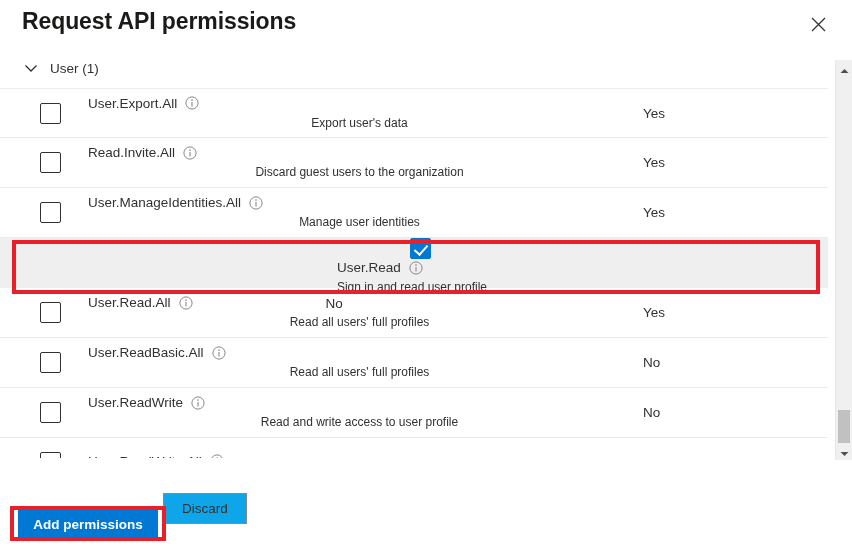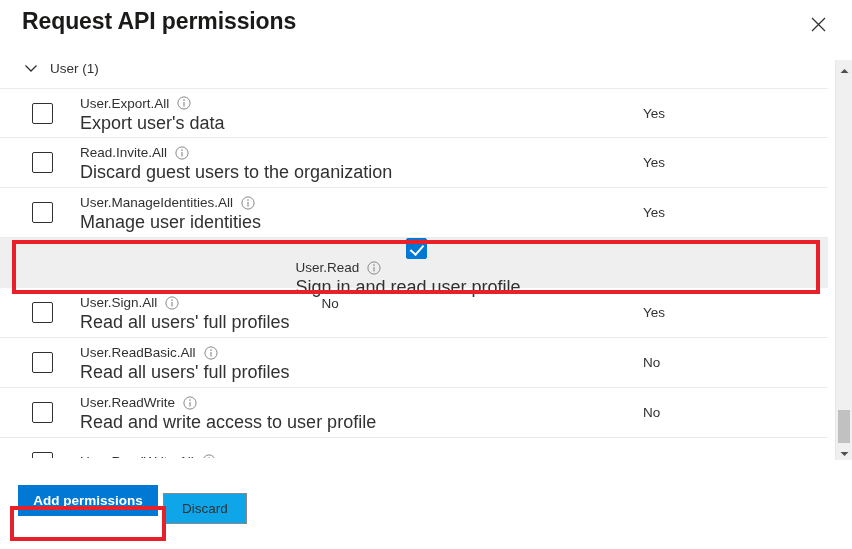--- a/index.html
+++ b/index.html
@@ -89,20 +89,21 @@
     position: relative;
     width: 828px;
   }
   .perm-row {
     position: relative;
     height: 50px;
     border-bottom: 1px solid #edebe9;
     display: flex;
     align-items: center;
     box-sizing: border-box;
+    padding-left: 8px;
   }
   .perm-row:first-child { border-top: 1px solid #edebe9; }
   .perm-row.selected-row {
     background: #efefef;
     border-bottom-color: transparent;
     flex-direction: column;
   }
   .cell-check {
     width: 80px;
     flex: none;
@@ -156,24 +157,25 @@
   }
   .info-icon {
     width: 14px;
     height: 14px;
     margin-left: 8px;
     flex: none;
     display: inline-block;
     cursor: pointer;
   }
   .perm-desc {
-    font-size: 18px;
+    font-size: 12px;
     color: #323130;
     line-height: 17px;
     white-space: nowrap;
+    text-align: center;
   }
   .cell-consent {
     width: 185px;
     flex: none;
     font-size: 13.5px;
     color: #323130;
   }
 
   
   .scrollbar {
@@ -213,21 +215,21 @@
     position: absolute;
     left: 0;
     bottom: 0;
     width: 852px;
     height: 78px;
     background: #ffffff;
   }
   .btn-primary {
     position: absolute;
     left: 18px;
-    top: 14px;
+    top: 38px;
     width: 140px;
     height: 31px;
     background: #0078d4;
     color: #ffffff;
     font-size: 13.5px;
     font-weight: bold;
     font-family: "Liberation Sans", sans-serif;
     border: none;
     cursor: pointer;
     padding: 0;
@@ -359,21 +361,21 @@
           <div class="perm-desc">Sign in and read user profile</div>
         </div>
         <div class="cell-consent">No</div>
       </div>
       <div class="perm-row">
         <div class="cell-check">
           <div class="checkbox"></div>
         </div>
         <div class="cell-name">
           <div class="perm-title-line">
-            <span class="perm-name">User.Sign.All</span>
+            <span class="perm-name">User.Read.All</span>
             <span class="info-icon"><svg width="14" height="14" viewBox="0 0 14 14">
                 <circle cx="7" cy="7" r="6.1" stroke="#8a8886" stroke-width="1" fill="none"></circle>
                 <circle cx="7" cy="4" r="0.85" fill="#8a8886"></circle>
                 <path d="M7 6 L7 10.4" stroke="#8a8886" stroke-width="1.1"></path>
               </svg></span>
           </div>
           <div class="perm-desc">Read all users' full profiles</div>
         </div>
         <div class="cell-consent">Yes</div>
       </div>

